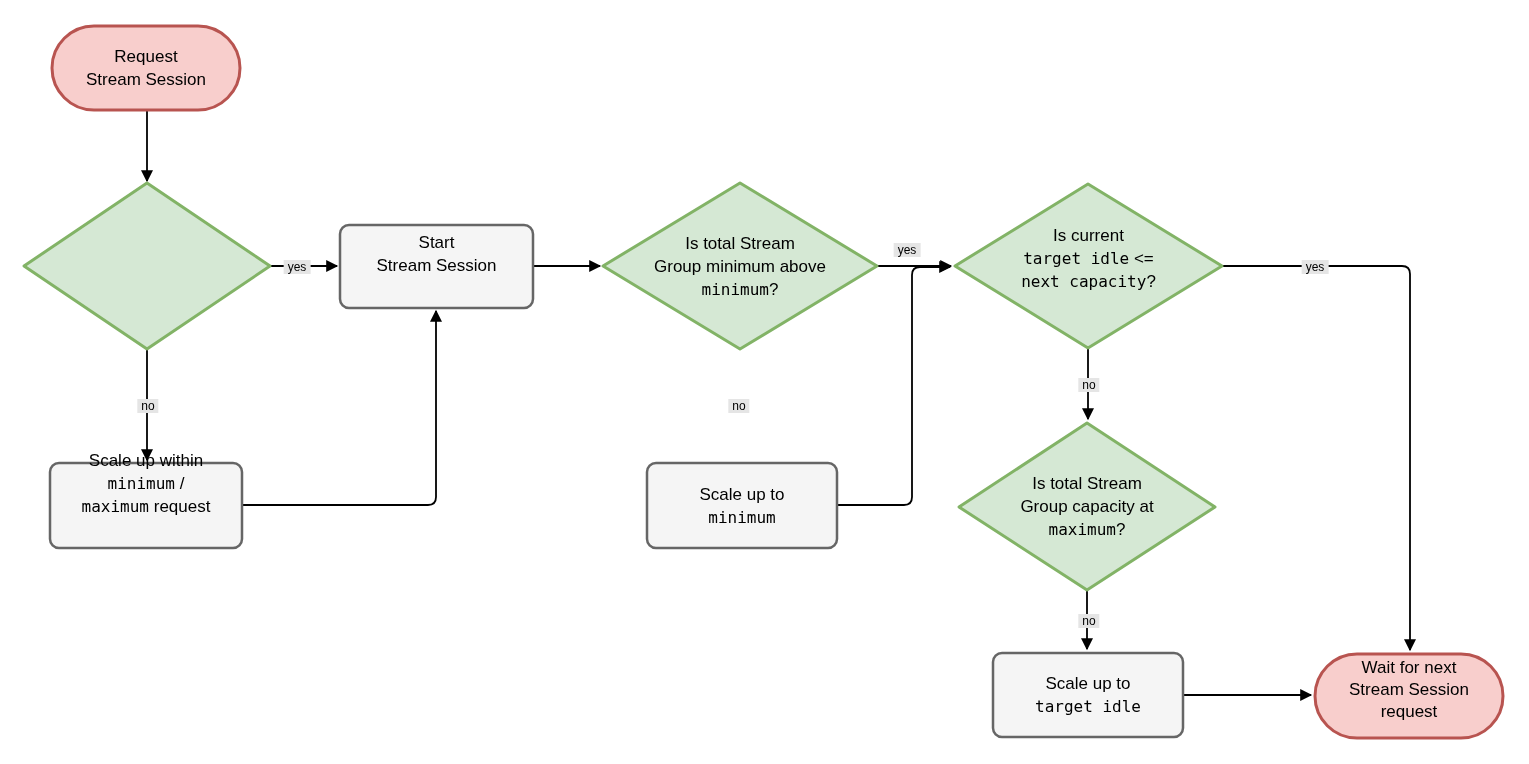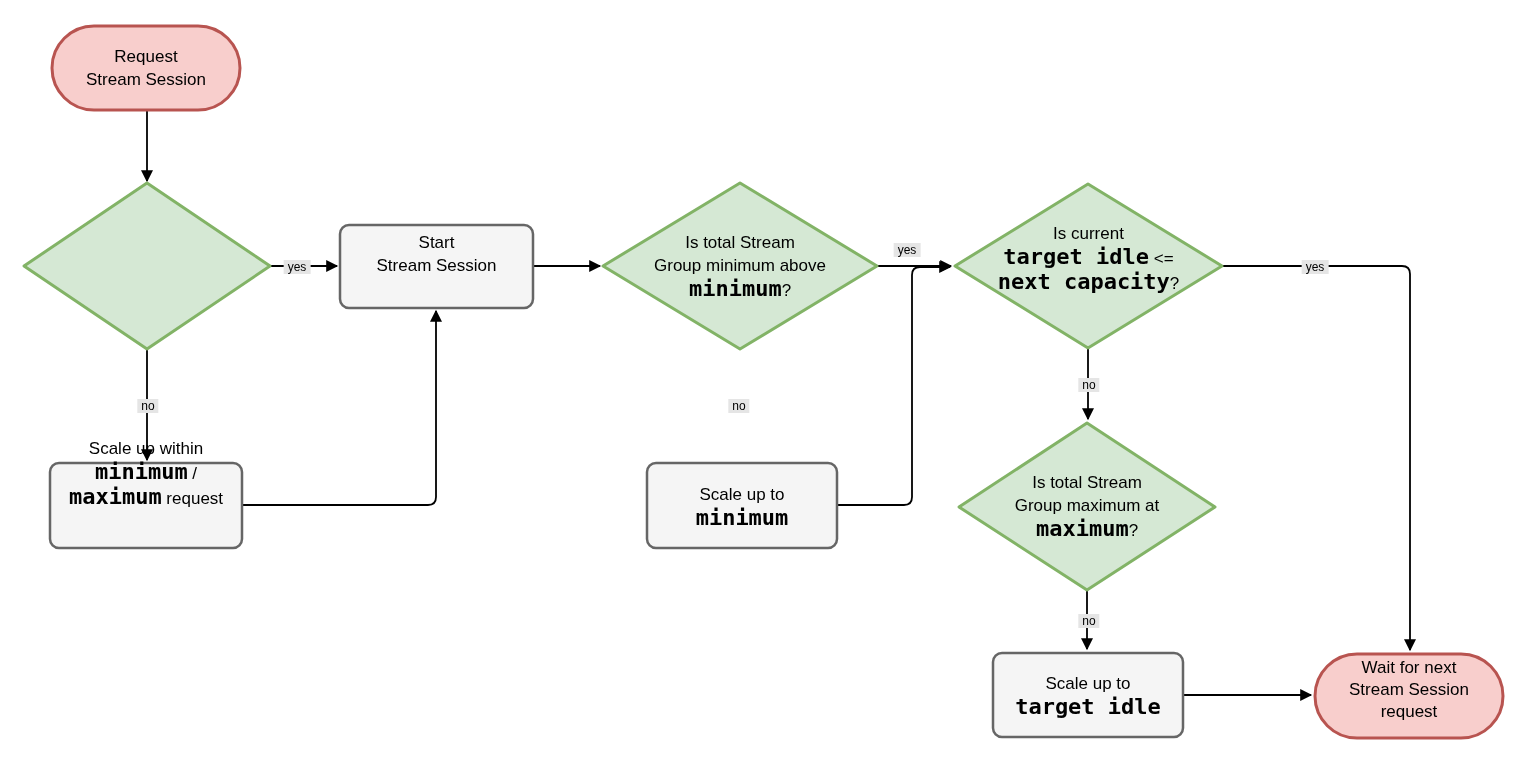--- a/index.html
+++ b/index.html
@@ -18,22 +18,22 @@
     text-align:left;
     color:#000;
     font-size:17px;
     line-height:23px;
     pointer-events:none;
   }
   .node-label .line { white-space:nowrap; }
   .seg-bold { font-weight:normal; }
   .seg-mono {
     font-family:"DejaVu Sans Mono", monospace;
-    font-weight:bold;
-    font-size:22px;
+    font-weight:normal;
+    font-size:16px;
   }
   .edge-label {
     position:absolute;
     transform:translate(-50%,-50%);
     background:#e5e5e5;
     padding:0 4px;
     font-size:12px;
     color:#000;
     pointer-events:none;
   }
@@ -104,41 +104,41 @@
   <div class="node-label" style="left:955px; top:176px; width:267px; height:164px;">
     <div class="line">Is current</div>
     <div class="line">
       <span class="seg-mono">target idle</span><span class="seg-bold"> &lt;=</span>
     </div>
     <div class="line">
       <span class="seg-mono">next capacity</span><span>?</span>
     </div>
   </div>
 
-  <div class="node-label" style="left:50px; top:443px; width:192px; height:60px;">
+  <div class="node-label" style="left:50px; top:453px; width:192px; height:60px;">
     <div class="line">Scale up within</div>
     <div class="line">
       <span class="seg-mono">minimum</span><span> /</span>
     </div>
     <div class="line">
       <span class="seg-mono">maximum</span><span> request</span>
     </div>
   </div>
 
   <div class="node-label" style="left:647px; top:463px; width:190px; height:85px;">
     <div class="line">Scale up to</div>
     <div class="line seg-mono">minimum</div>
   </div>
 
   <div class="node-label" style="left:959px; top:423px; width:256px; height:167px;">
     <div class="line">
       <span>Is total </span><span class="seg-bold">Stream</span>
     </div>
     <div class="line">
-      <span class="seg-bold">Group</span><span> maximum at</span>
+      <span class="seg-bold">Group</span><span> capacity at</span>
     </div>
     <div class="line">
       <span class="seg-mono">maximum</span><span>?</span>
     </div>
   </div>
 
   <div class="node-label" style="left:993px; top:653px; width:190px; height:84px;">
     <div class="line">Scale up to</div>
     <div class="line seg-mono">target idle</div>
   </div>

